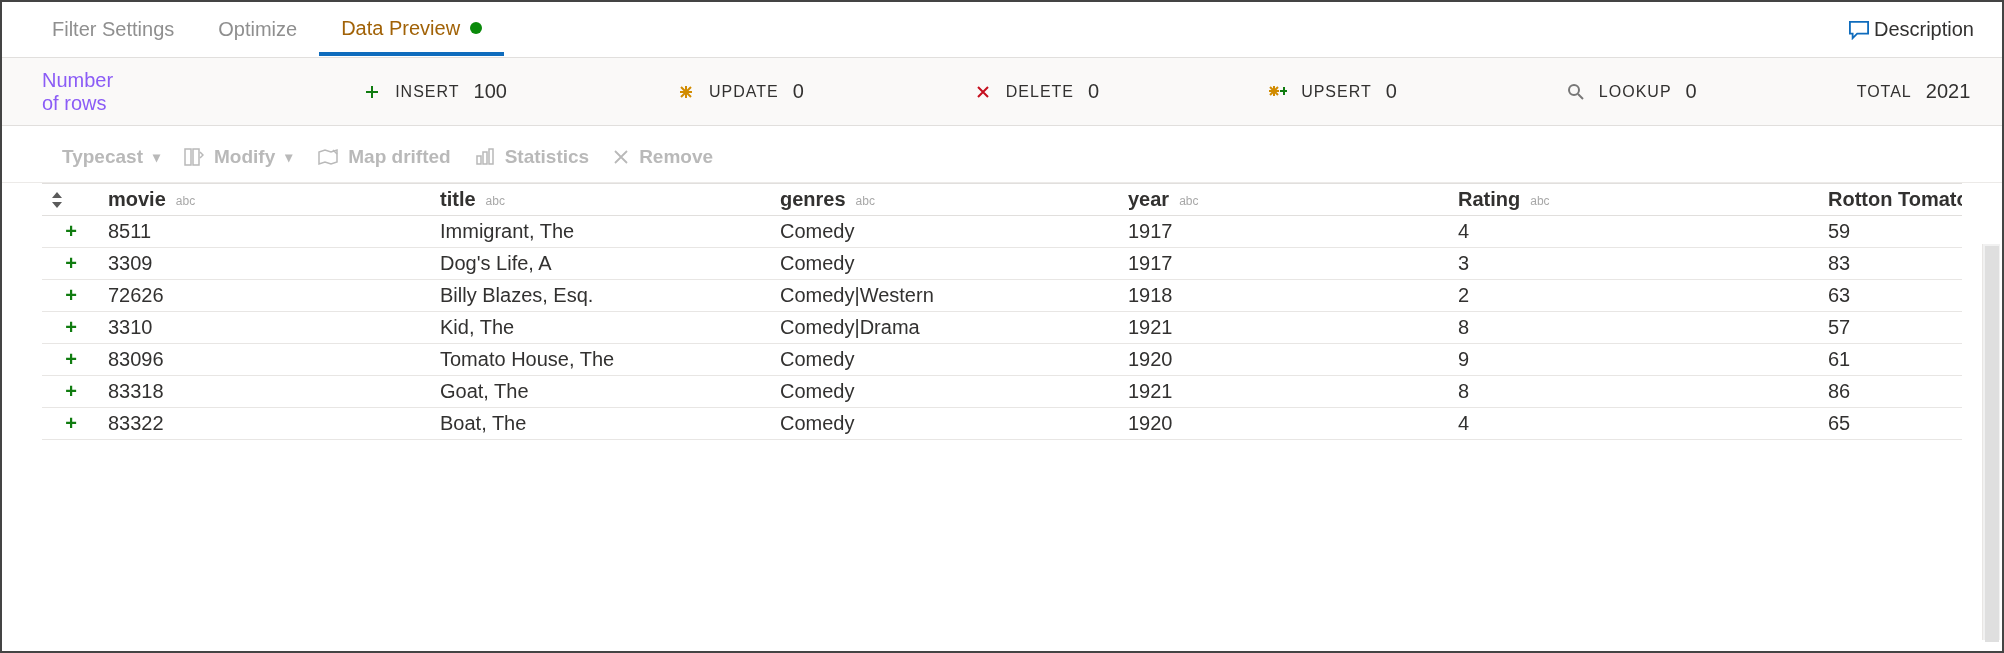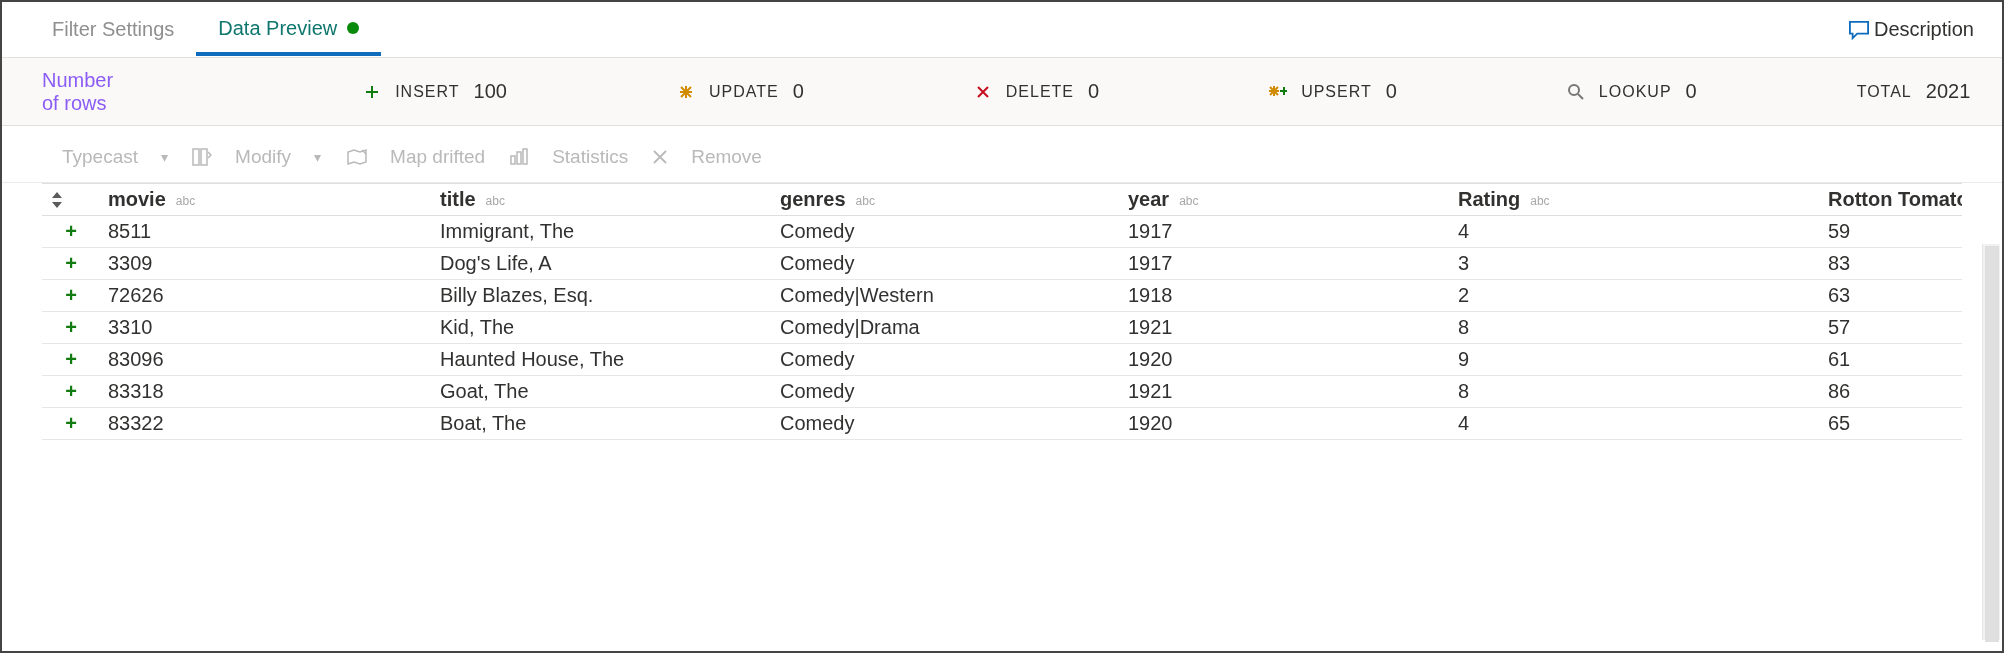--- a/index.html
+++ b/index.html
@@ -2,40 +2,40 @@
 <html><head>
 <meta charset="utf-8">
 <style>
   * { box-sizing: border-box; margin: 0; padding: 0; }
   html, body { width: 2004px; height: 653px; font-family: "Segoe UI", Arial, sans-serif; font-size: 18px; color: #323130; background: #fff; }
   .frame { width: 2004px; height: 653px; border: 2px solid #444; position: relative; overflow: hidden; background:#fff; }
 
   
   .tabs-row { display:flex; align-items:center; height:56px; border-bottom:1px solid #e1dfdd; padding:0 28px; }
   .tab { display:flex; align-items:center; gap:10px; padding:0 22px; height:52px; color:#8f8f8f; cursor:pointer; font-size:20px; }
-  .tab.active { color:#0f766e; border-bottom:4px solid #0f6cbd; padding-bottom:0; margin-bottom:-1px; font-weight:400; }
+  .tab.active { color:#a16207; border-bottom:4px solid #0f6cbd; padding-bottom:0; margin-bottom:-1px; font-weight:400; }
   .dot-indicator { width:12px; height:12px; border-radius:50%; background:#0a8a0a; display:inline-block; }
   .spacer { flex:1; }
   .desc-btn { display:flex; align-items:center; gap:4px; color:#323130; font-size:20px; cursor:pointer; }
   .desc-icon { width:22px; height:20px; }
 
   
   .stats-row { display:flex; align-items:center; height:68px; padding:0 40px; background:#faf9f8; border-bottom:1px solid #e1dfdd; }
   .stats-label { font-size:20px; color:#8b5cf6; }
   .stats-group { display:flex; align-items:center; gap:14px; }
   .stats-group .k { font-weight:400; letter-spacing:1px; font-size:16px; }
   .stats-group .v { font-size:20px; color:#323130; }
   .stat-icon { width:18px; height:18px; display:inline-flex; align-items:center; justify-content:center; }
   .gap-l { margin-left: 250px; }
   .gap-m { margin-left: 170px; }
   .gap-t { margin-left: 160px; }
 
   
   .toolbar { display:flex; align-items:center; gap:24px; padding:14px 60px; color:#b9b9b9; font-size:19px; border-bottom:1px solid #eceae8; margin-top:6px; }
-  .tool { display:flex; align-items:center; gap:23px; cursor:default; }
+  .tool { display:flex; align-items:center; gap:10px; cursor:default;font-weight:bold; }
   .chev { font-size:14px; }
 
   
   .table-wrap { overflow-x:hidden; margin:0 40px 0 40px; position:relative; }
   table { border-collapse:collapse; width:100%; table-layout:fixed; }
   th, td { text-align:left; padding:4px 8px; font-size:20px; color:#323130; white-space:nowrap; overflow:hidden; }
   thead th { font-weight:700; border-top:1px solid #e1dfdd; border-bottom:1px solid #e1dfdd; }
   tbody tr { border-bottom:1px solid #e8e6e4; }
   .type-abc { font-size:12px; color:#a8a8a8; font-weight:400; margin-left:10px; vertical-align:middle; }
   .sort-col { width:48px; text-align:center; }
@@ -50,20 +50,23 @@
   svg { display:block; }
 </style>
 </head>
 <body>
 
 <div class="frame">
 
   <div class="tabs-row">
     <div class="tab">
         <span>Filter Settings</span>
+      </div>
+    <div class="tab">
+        <span>Optimize</span>
       </div>
     <div class="tab active">
       <span>Data Preview</span>
       <span class="dot-indicator"></span>
     </div>
     <div class="spacer"></div>
     <div class="desc-btn">
       <span class="desc-icon">
         <svg viewBox="0 0 24 22" width="22" height="20">
             <path d="M2 2h20v13H10l-5 5v-5H2z" fill="none" stroke="#0f6cbd" stroke-width="2"></path>
@@ -242,21 +245,21 @@
             <td>3310</td>
             <td>Kid, The</td>
             <td>Comedy|Drama</td>
             <td>1921</td>
             <td>8</td>
             <td>57</td>
           </tr>
           <tr>
             <td class="rowmark">+</td>
             <td>83096</td>
-            <td>Haunted House, The</td>
+            <td>Tomato House, The</td>
             <td>Comedy</td>
             <td>1920</td>
             <td>9</td>
             <td>61</td>
           </tr>
           <tr>
             <td class="rowmark">+</td>
             <td>83318</td>
             <td>Goat, The</td>
             <td>Comedy</td>

